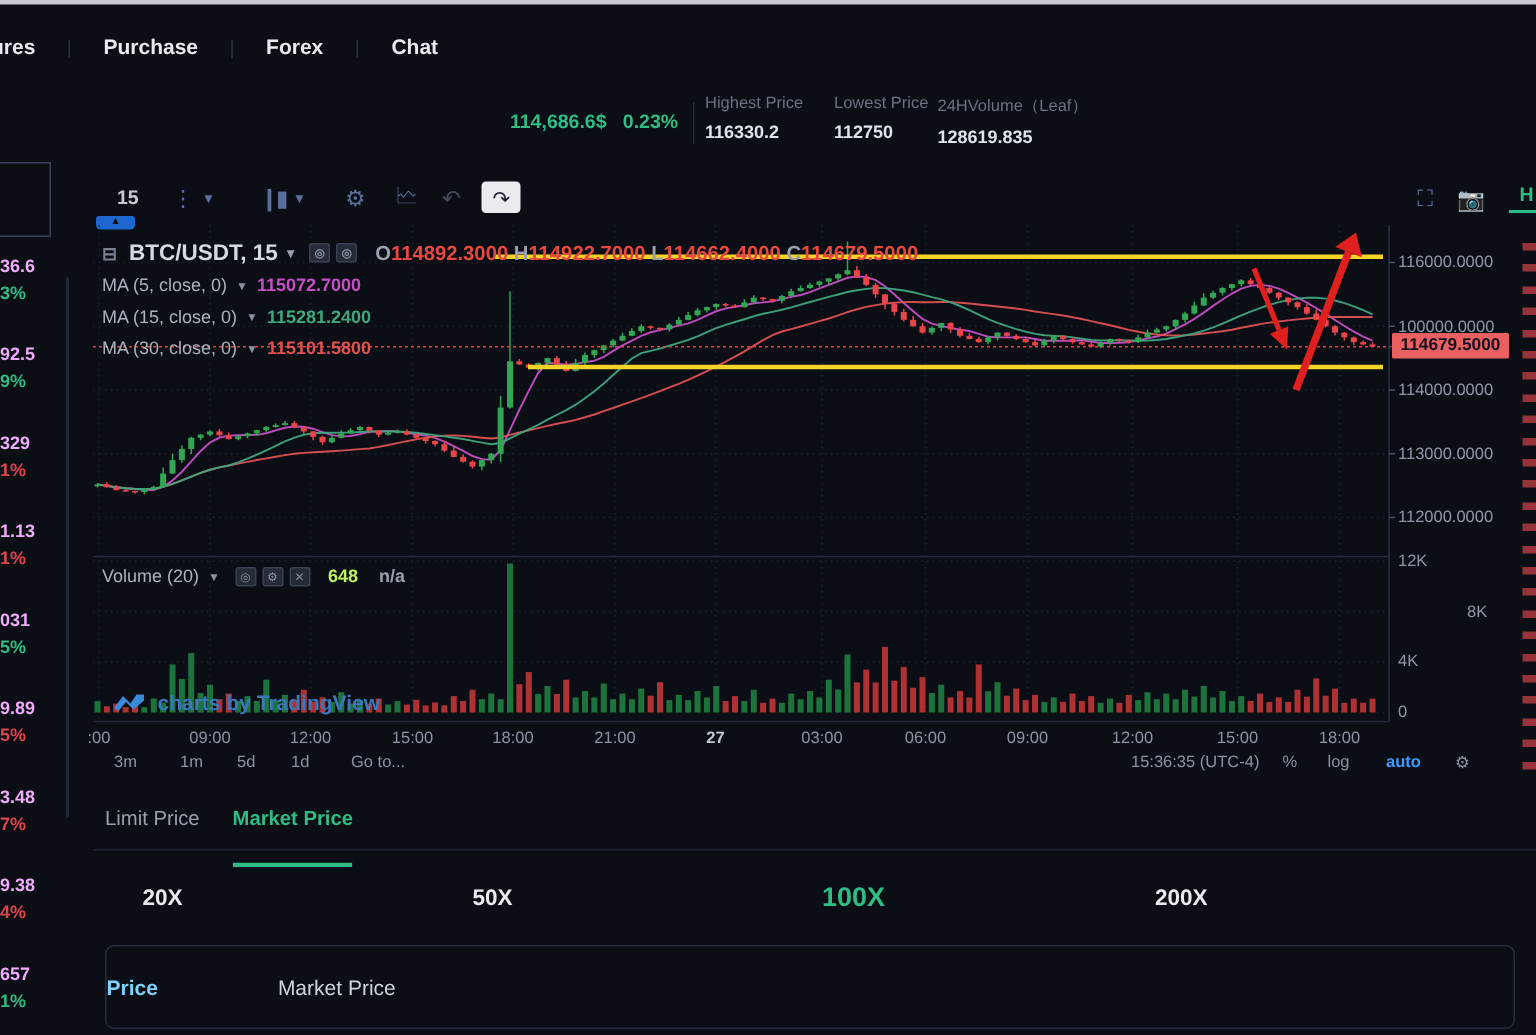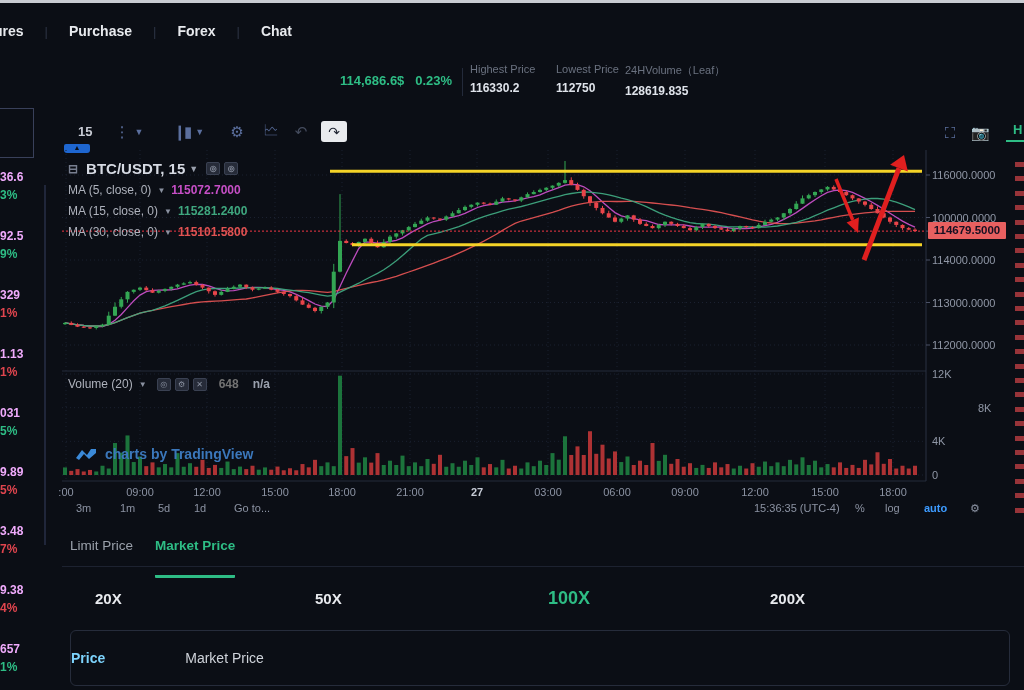--- a/index.html
+++ b/index.html
@@ -47,21 +47,21 @@
   .y-lab { position:absolute; left:932px; font-size:11px; color:#9097a6; transform:translateY(-50%); }
   .price-badge { position:absolute; left:928px; top:222px; width:78px; height:17px; background:#e86060; color:#161022; font-size:11.5px; font-weight:bold; text-align:center; line-height:17px; border-radius:1px; }
   .x-lab { position:absolute; top:486px; font-size:11px; color:#8c93a3; transform:translateX(-50%); }
   .x-lab.hl { color:#c6cbd6; font-weight:bold; }
   
   .range-bar { position:absolute; left:62px; top:500px; width:900px; height:18px; font-size:11px; color:#8c93a3; }
   .rb-item { position:absolute; top:2px; cursor:pointer; }
   .rb-right { color:#8c93a3; }
   .rb-auto { color:#3d9bff; font-weight:bold; }
   
-  .wm { position:absolute; left:75px; top:446px; display:flex; align-items:flex-end; z-index:4; }
+  .wm { position:absolute; left:75px; top:460px; display:flex; align-items:flex-end; z-index:4; }
   .wm-txt { color:#3b77bb; font-size:14px; font-weight:bold; margin-left:8px; }
   
   .hpanel-tab { position:absolute; left:1013px; top:122px; color:#2ebd85; font-size:13px; font-weight:bold; }
   .hpanel-under { position:absolute; left:1006px; top:140px; width:18px; height:2px; background:#2ebd85; }
   
   .ord-tabs { position:absolute; left:70px; top:538px; display:flex; gap:22px; font-size:13.5px; }
   .ord-tab { color:#9aa0aa; cursor:pointer; padding-bottom:22px; }
   .ord-tab.act { color:#2ebd85; font-weight:bold; border-bottom:3px solid #2ebd85; border-radius:1px; }
   .ord-div { position:absolute; left:62px; top:566px; width:962px; height:1px; background:#1d2230; }
   .lev { position:absolute; top:590px; font-size:15px; color:#e8eaee; font-weight:bold; cursor:pointer; }
@@ -164,20 +164,26 @@
 </div>
 <div class="collapse-tab">▲</div>
 
 <div class="legend">
   <div class="lg-row1">
     <span class="lg-collapse">⊟</span>
     <span>BTC/USDT, 15</span>
     <span class="lg-caret">▼</span>
     <span class="lg-sq">◎</span>
     <span class="lg-sq">◎</span>
+    <span class="lg-ohlc">
+      <span class="k">O</span><span class="r">114892.3000</span>
+      <span class="k"> H</span><span class="r">114922.7000</span>
+      <span class="k"> L</span><span class="r">114662.4000</span>
+      <span class="k"> C</span><span class="r">114679.5000</span>
+    </span>
   </div>
   <div id="ma-rows">
       <div class="ma-row">
         <span>MA (5, close, 0)</span>
                  <span class="caret">▼</span>
                  <span class="ma-val" style="color:#c64fc6">115072.7000</span>
       </div>
       <div class="ma-row">
         <span>MA (15, close, 0)</span>
                  <span class="caret">▼</span>
@@ -191,21 +197,21 @@
     </div>
 </div>
 
 <div class="legend" style="top:376px">
   <div class="ma-row" style="margin:0;color:#aeb2bc;font-size:12px">
     <span>Volume (20)</span>
     <span class="caret">▼</span>
     <span class="lg-sq">◎</span>
     <span class="lg-sq">⚙</span>
     <span class="lg-sq">✕</span>
-    <span class="ma-val" style="color:#737373;margin-left:12px">648</span>
+    <span class="ma-val" style="color:#bef264;margin-left:12px">648</span>
     <span style="color:#9aa0ad;margin-left:14px;font-weight:bold">n/a</span>
   </div>
 </div>
 
 <div class="wm">
   <svg width="22" height="16" viewBox="0 0 22 16">
     <path d="M1 12 L7 4 L12 9 L16 3 L21 3 L21 7 L14 13 L9 8 L4 14 Z" fill="#3b8ad9"></path>
   </svg>
   <span class="wm-txt">charts by TradingView</span>
 </div>

